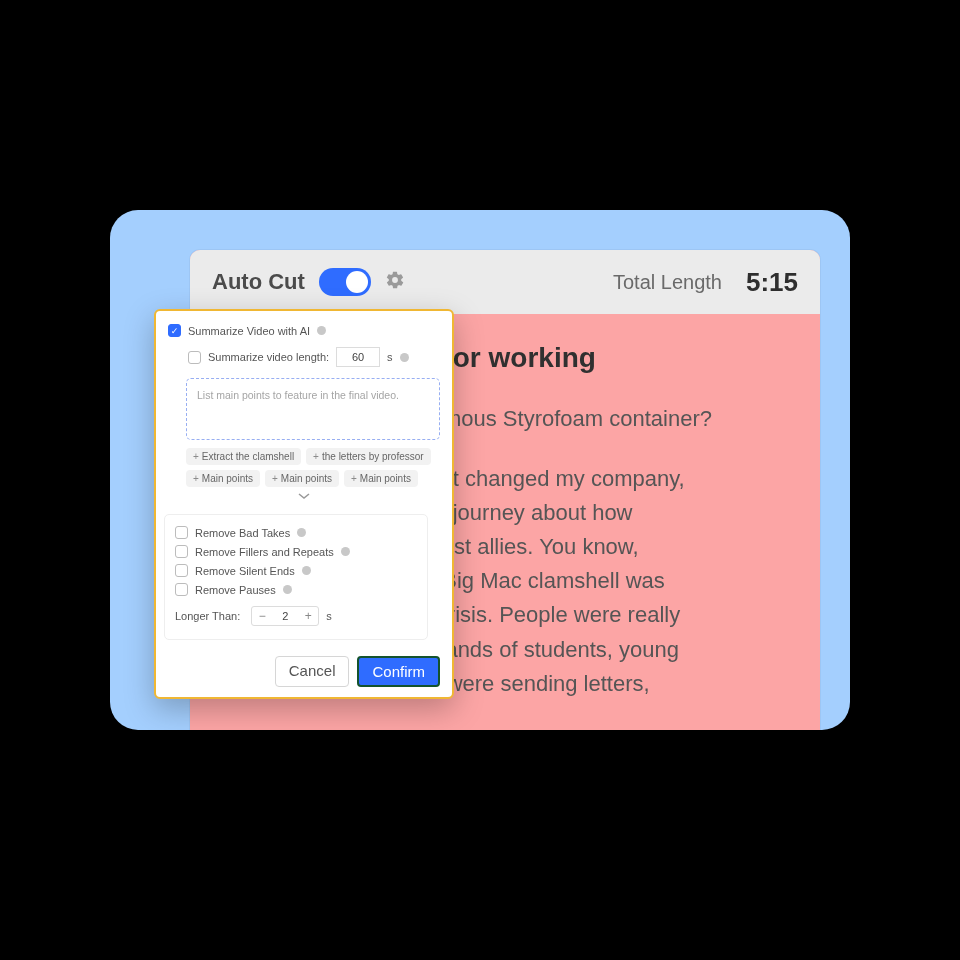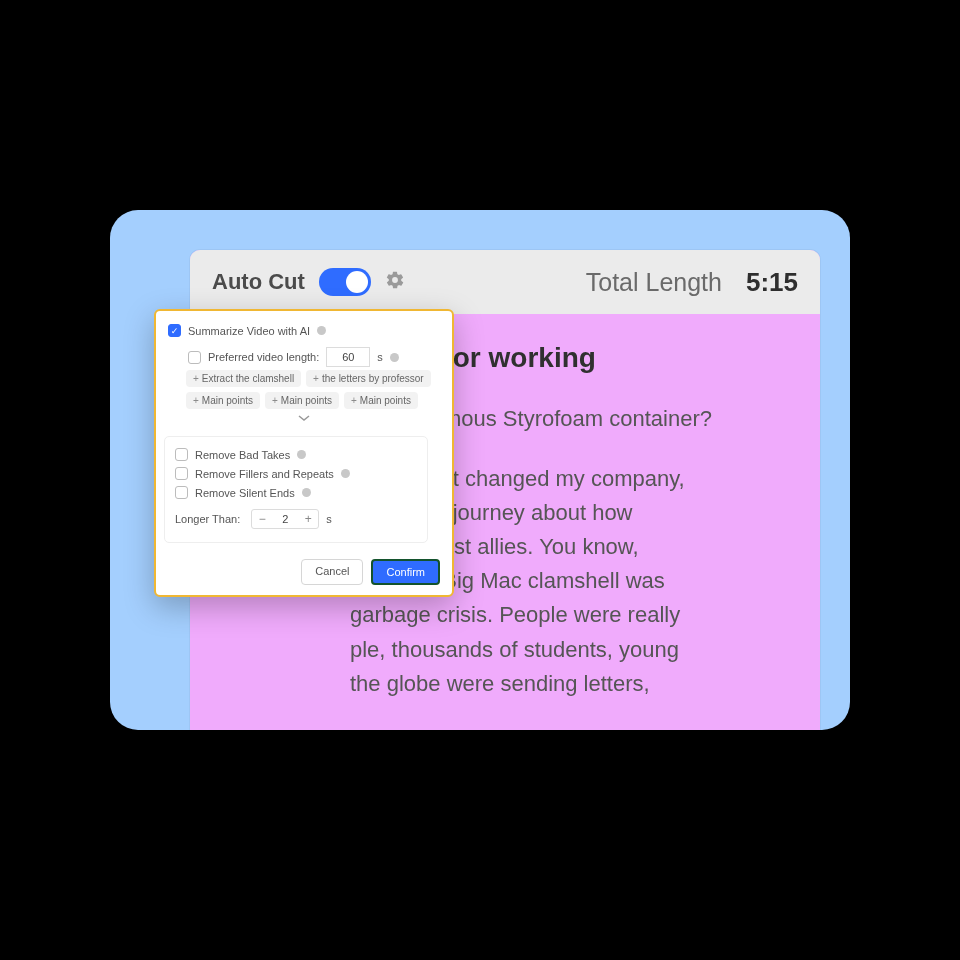--- a/index.html
+++ b/index.html
@@ -20,21 +20,21 @@
     background: #a4cffe;
     border-radius: 28px;
     overflow: hidden;
   }
   .doc-window {
     position: absolute;
     left: 80px;
     top: 40px;
     right: 30px;
     bottom: -40px;
-    background: #f0abfc;
+    background: #fca5a5;
     border-radius: 10px 10px 0 0;
     box-shadow: 0 0 0 1px rgba(0,0,0,0.04);
     overflow: hidden;
   }
   .doc-toolbar {
     height: 64px;
     background: #ebebeb;
     display: flex;
     align-items: center;
     padding: 0 22px;
@@ -59,21 +59,21 @@
     border-radius: 50%;
     position: absolute;
     top: 3px;
     right: 3px;
   }
   .gear {
     color: #9a9a9a;
   }
   .spacer { flex: 1; }
   .total-label {
-    font-size: 25px;
+    font-size: 20px;
     color: #6a6a6a;
     margin-right: 10px;
   }
   .total-value {
     font-size: 26px;
     font-weight: 700;
     color: #2e2e2e;
   }
   .doc-body {
     padding: 28px 20px 20px 160px;
@@ -216,21 +216,21 @@
   }
   .modal-footer {
     display: flex;
     justify-content: flex-end;
     gap: 8px;
     padding: 8px 12px 10px 12px;
   }
   .btn {
     padding: 5px 13px;
     border-radius: 4px;
-    font-size: 11px;
+    font-size: 15px;
     cursor: pointer;
   }
   .btn-secondary {
     background: #fff;
     border: 1px solid #d6d6d6;
     color: #555;
   }
   .btn-primary {
     background: #2f6cff;
     border: 2px solid #14532d;
@@ -273,25 +273,26 @@
 
 <div class="modal">
   <div class="modal-section">
     <div class="row">
       <span class="checkbox checked">✓</span>
       <span class="label-text">Summarize Video with AI</span>
       <span class="info-dot"></span>
     </div>
     <div class="row sub-indent" style="margin-top:4px;">
       <span class="checkbox"></span>
-      <span class="label-text">Preferred video length:</span>
+      <span class="label-text">Summarize video length:</span>
       <span class="num-input">60</span>
       <span class="label-text">s</span>
       <span class="info-dot"></span>
     </div>
+    <div class="prompt-area">List main points to feature in the final video.</div>
     <div class="chips">
       <span class="chip">
           <span class="chip-plus">+</span>
           <span>Extract the clamshell</span>
         </span>
       <span class="chip">
           <span class="chip-plus">+</span>
           <span>the letters by professor</span>
         </span>
       <span class="chip">
@@ -321,20 +322,25 @@
       <span class="info-dot"></span>
     </div>
     <div class="row">
       <span class="checkbox"></span>
       <span class="label-text">Remove Fillers and Repeats</span>
       <span class="info-dot"></span>
     </div>
     <div class="row">
       <span class="checkbox"></span>
       <span class="label-text">Remove Silent Ends</span>
+      <span class="info-dot"></span>
+    </div>
+    <div class="row">
+      <span class="checkbox"></span>
+      <span class="label-text">Remove Pauses</span>
       <span class="info-dot"></span>
     </div>
     <div class="row" style="margin-top:4px;">
       <span class="label-text" style="margin-right:4px;text-align:right;">Longer Than:</span>
       <span class="stepper">
         <span class="stepper-btn">−</span>
         <span class="stepper-val">2</span>
         <span class="stepper-btn">+</span>
       </span>
       <span class="label-text">s</span>

